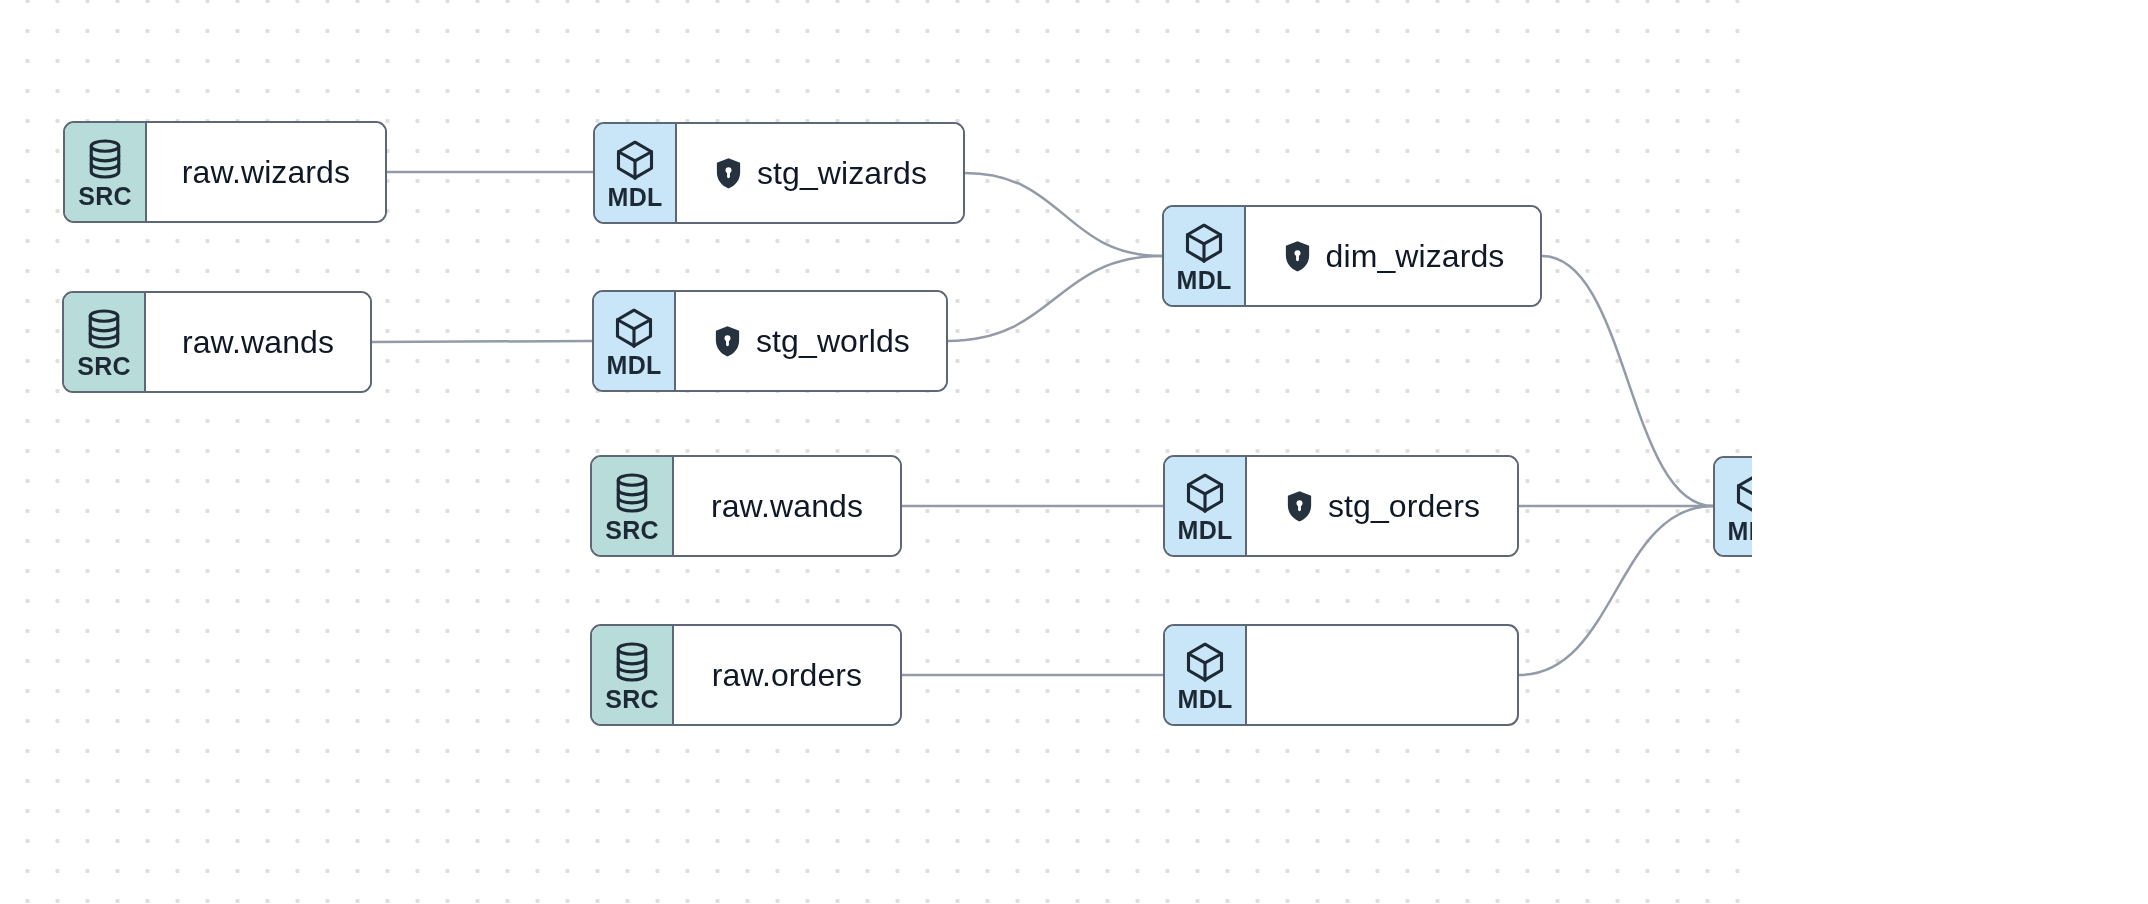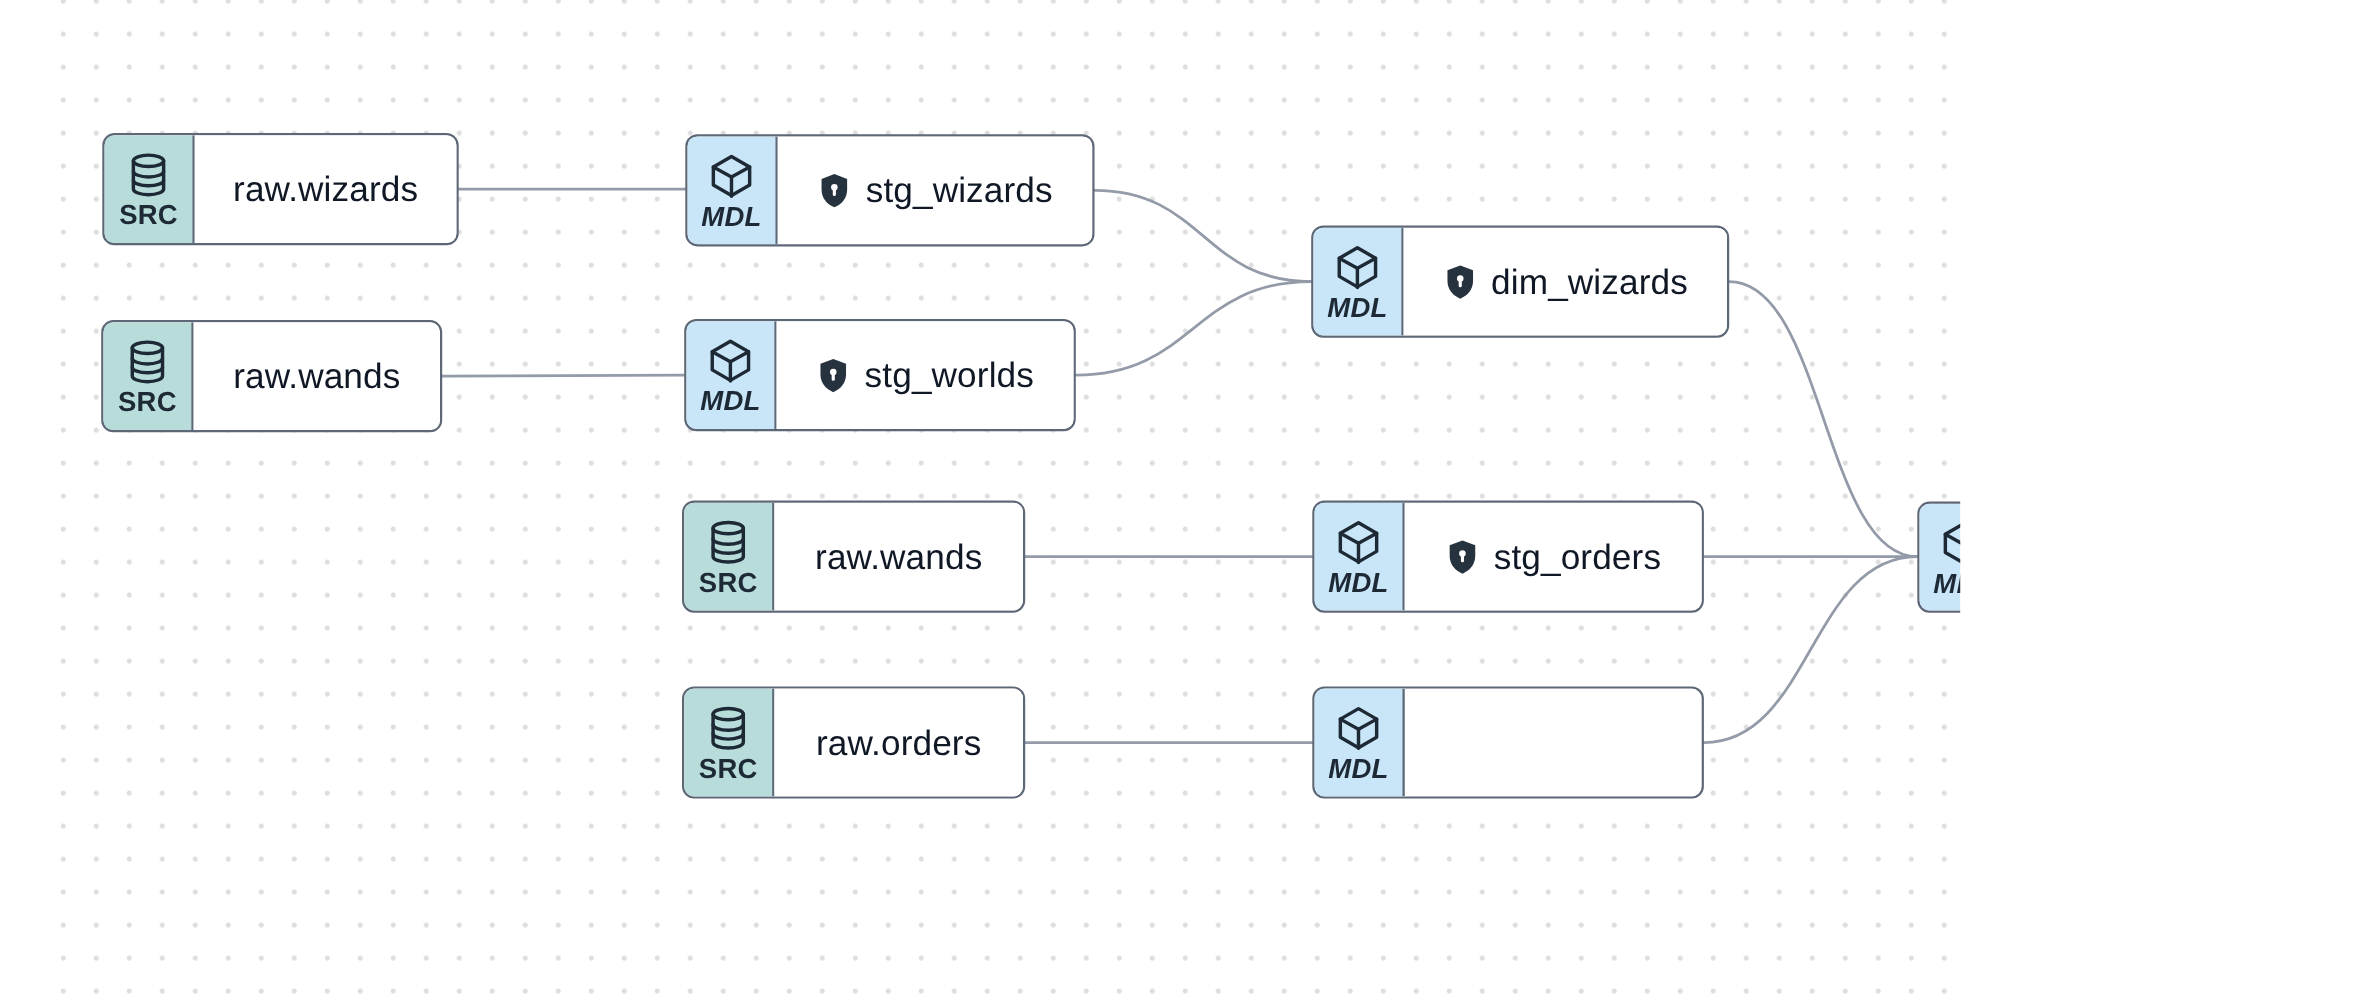--- a/index.html
+++ b/index.html
@@ -5,42 +5,41 @@
   html,body{margin:0;padding:0;background:#ffffff;}
   .canvas{
     position:relative;
     width:1752px;height:904px;
     overflow:hidden;
     background-color:#ffffff;
     background-image:radial-gradient(circle, #dedede 2px, transparent 2.4px);
     background-size:30px 30px;
     background-position:12.5px -14px;
     font-family:"Liberation Sans", sans-serif;
-    margin-left:30px;
   }
   .edges{position:absolute;left:0;top:0;z-index:1;}
   .edges path{stroke:#939aa8;stroke-width:2.5;fill:none;stroke-linecap:round;}
   .node{
     position:absolute;z-index:2;
     display:flex;align-items:stretch;
     background:#ffffff;
     border:2.5px solid #5d6776;
     border-radius:11px;
     overflow:hidden;
     box-sizing:border-box;
   }
   .badge{
     flex:none;width:80px;
     display:flex;flex-direction:column;align-items:center;justify-content:center;
     gap:3px;padding-top:2px;
     border-right:2.5px solid #5d6776;
     color:#1d2935;
   }
   .node.source .badge{background:#b7dcd9;}
-  .node.model  .badge{background:#c9e5f8;font-style:italic;}
+  .node.model  .badge{background:#c9e5f8;}
   .badge-label{
     font-size:25px;font-weight:600;line-height:1;
     color:#1d2935;letter-spacing:0.2px;
   }
   .badge .icon{width:44px;height:44px;}
   .body{
     flex:1;display:flex;align-items:center;justify-content:center;
     gap:13px;padding:0 2px;background:#ffffff;
   }
   .label{

